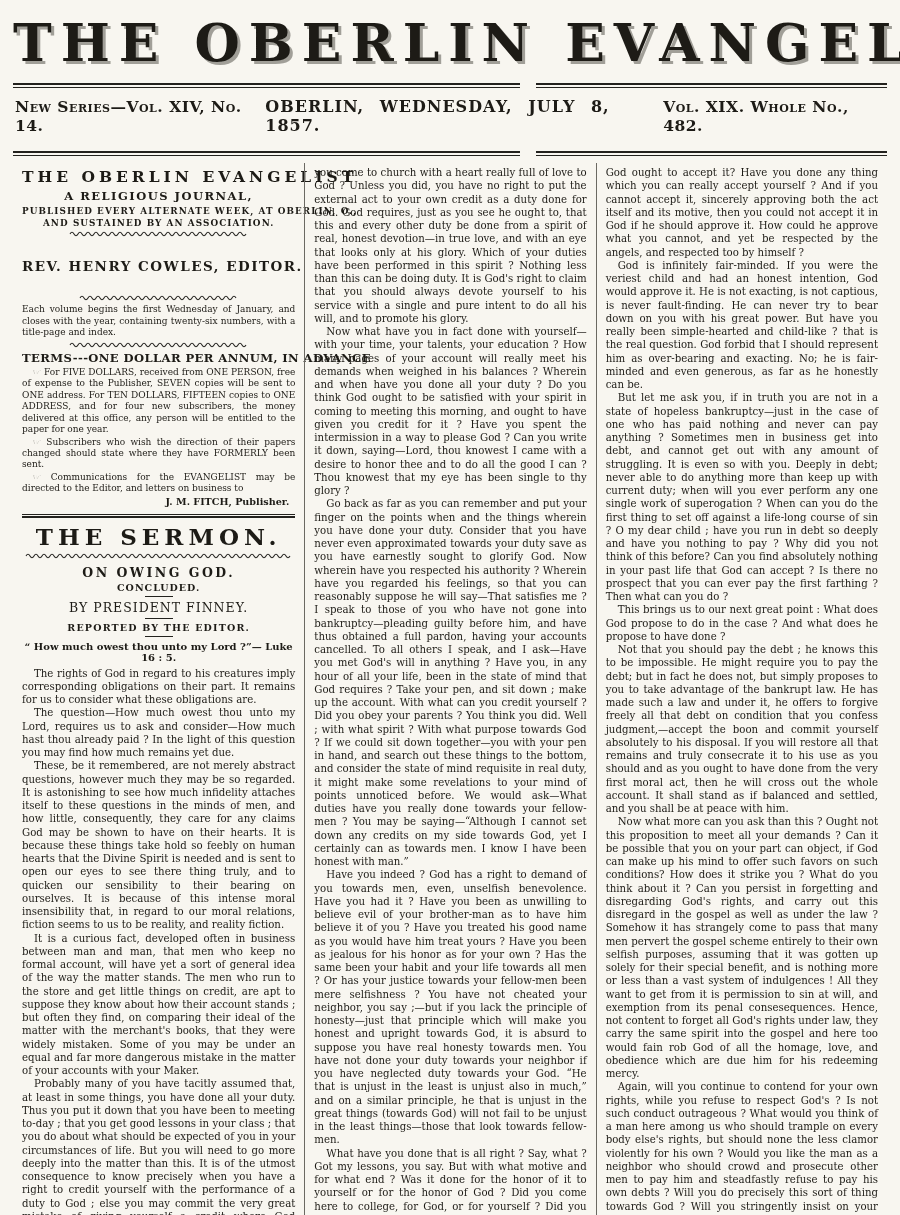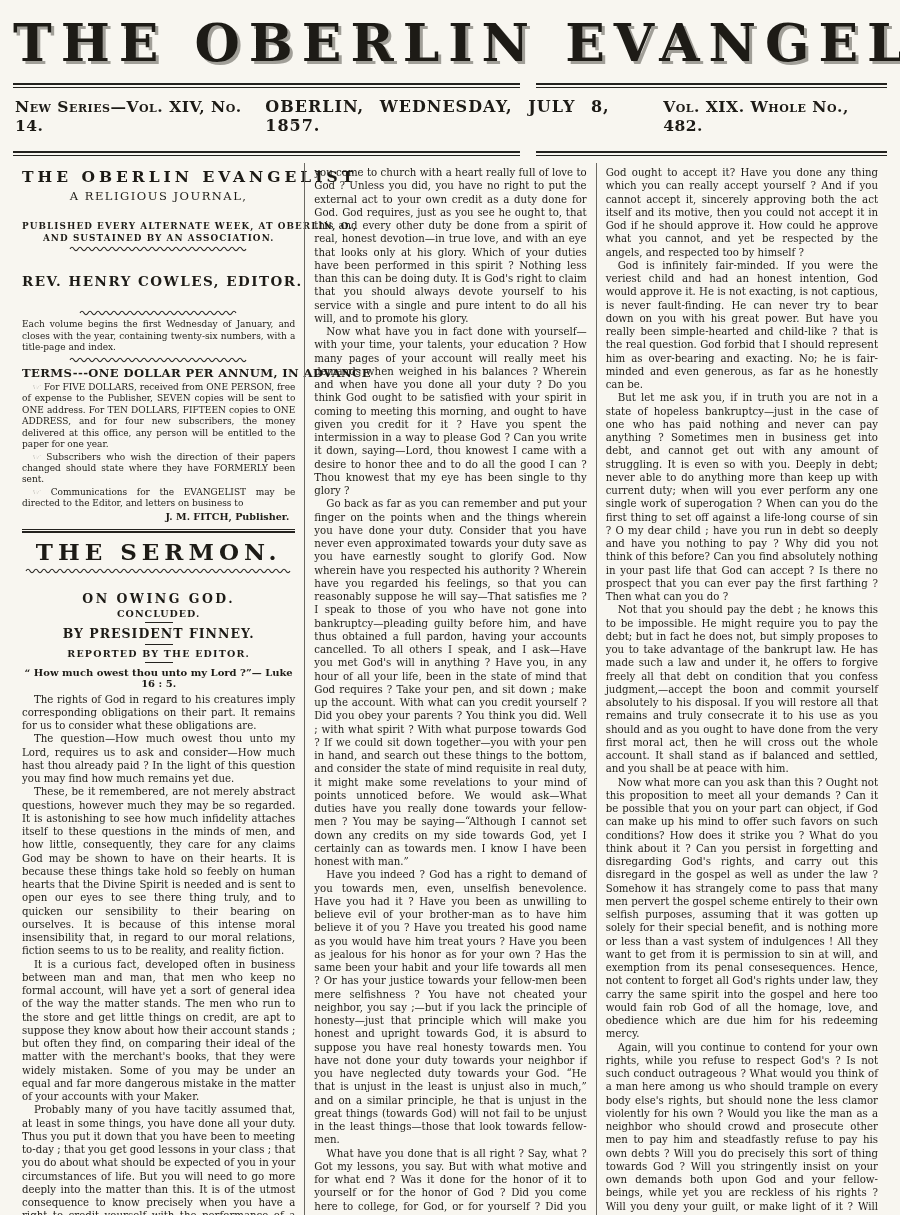--- a/index.html
+++ b/index.html
@@ -36,32 +36,32 @@
     font-weight:bold; padding:9px 2px 16px 2px;
   }
   .dl-left, .dl-right { font-variant:small-caps; font-size:15.5px; letter-spacing:.5px; }
   .dl-center { font-size:16px; word-spacing:9px; letter-spacing:1px; }
   
   .columns { display:flex; margin-top:7px; height:1063px; }
   .col { width:33.333%; padding:2px 9px 0 9px; }
   .col + .col { border-left:1px solid #6b6962; }
   
   .lj-title { text-align:center; font-size:15.5px; font-weight:bold; letter-spacing:4px; margin:2px 0 3px 0; white-space:nowrap; }
-  .lj-sub1 { text-align:center; font-size:11.5px; font-weight:normal; letter-spacing:1.5px; margin-bottom:18px; }
+  .lj-sub1 { text-align:center; font-size:11.5px; font-weight:bold; letter-spacing:1.5px; margin-bottom:3px; }
   .lj-sub2, .lj-sub3 { text-align:center; font-size:8.8px; font-weight:bold; letter-spacing:1.1px; margin-bottom:2px; white-space:nowrap; }
   .lj-editor { text-align:center; font-size:13.5px; font-weight:bold; letter-spacing:1.5px; margin:20px 0; white-space:nowrap; }
   .lj-note { font-size:9px; font-weight:normal; text-align:justify; line-height:1.3; margin:2px 0; }
   .lj-terms { text-align:center; font-size:11.6px; font-weight:bold; letter-spacing:.4px; margin:2px 0 2px 0; white-space:nowrap; }
   .terms-p { font-size:9px; line-height:1.27; text-align:justify; text-indent:11px; margin-bottom:1px; }
   .pub-line { text-align:right; font-size:9.6px; font-weight:bold; padding-right:6px; margin:1px 0 2px 0; }
   
   .sermon-head { text-align:center; font-size:23px; font-weight:bold; letter-spacing:5px; margin:2px 0 0 0; }
-  .sermon-title { text-align:center; font-size:12.5px; font-weight:bold; letter-spacing:2.5px; margin-top:16px; }
+  .sermon-title { text-align:center; font-size:12.5px; font-weight:bold; letter-spacing:2.5px; margin-top:5px; }
   .sermon-status { text-align:center; font-size:9.5px; font-weight:bold; letter-spacing:1px; margin-top:2px; }
-  .sermon-byline { text-align:center; font-size:12.5px; font-weight:bold; letter-spacing:1px; }
+  .sermon-byline { text-align:center; font-size:12.5px; font-weight:normal; letter-spacing:1px; }
   .sermon-reported { text-align:center; font-size:9.5px; font-weight:bold; letter-spacing:1.2px; }
   .scripture { font-size:10px; font-weight:bold; text-align:center; margin:4px 0 4px 0; }
   
   .body-text { margin-top:1px; }
   .body-p {
     font-size:10.2px; line-height:1.3;
     text-align:justify; text-indent:12px;
   }
   .body-p.noindent { text-indent:0; }
 </style>
@@ -150,20 +150,21 @@
           <p class="body-p">Have you indeed ?  God has a right to demand of you towards men, even, unselfish benevolence.  Have you had it ?  Have you been as unwilling to believe evil of your brother-man as to have him believe it of you ?  Have you treated his good name as you would have him treat yours ?  Have you been as jealous for his honor as for your own ?  Has the same been your habit and your life towards all men ?  Or has your justice towards your fellow-men been mere selfishness ?  You have not cheated your neighbor, you say ;—but if you lack the principle of honesty—just that principle which will make you honest and upright towards God, it is absurd to suppose you have real honesty towards men.  You have not done your duty towards your neighbor if you have neglected duty towards your God.  “He that is unjust in the least is unjust also in much,” and on a similar principle, he that is unjust in the great things (towards God) will not fail to be unjust in the least things—those that look towards fellow-men.</p>
           <p class="body-p">What have you done that is all right ?  Say, what ?  Got my lessons, you say.  But with what motive and for what end ?  Was it done for the honor of it to yourself or for the honor of God ?  Did you come here to college, for God, or for yourself ?  Did you consult God's interests in that thing, or only your own ?  Did you ask him if you should come ; or did you come without any such enquiry ?  What education you get, do you faithfully use for him ?  You have done thousands of things in the course of your life ; but which one of them all for God ?  What have you done for him in the family where you live ?</p>
         </div>
     </div>
 
     <div class="col">
       <div class="body-text">
           <p class="body-p noindent">God ought to accept it?  Have you done any thing which you can really accept yourself ?  And if you cannot accept it, sincerely approving both the act itself and its motive, then you could not accept it in God if he should approve it.  How could he approve what you cannot, and yet be respected by the angels, and respected too by himself ?</p>
           <p class="body-p">God is infinitely fair-minded.  If you were the veriest child and had an honest intention, God would approve it.  He is not exacting, is not captious, is never fault-finding.  He can never try to bear down on you with his great power.  But have you really been simple-hearted and child-like ?  that is the real question.  God forbid that I should represent him as over-bearing and exacting.  No; he is fair-minded and even generous, as far as he honestly can be.</p>
           <p class="body-p">But let me ask you, if in truth you are not in a state of hopeless bankruptcy—just in the case of one who has paid nothing and never can pay anything ?  Sometimes men in business get into debt, and cannot get out with any amount of struggling.  It is even so with you.  Deeply in debt; never able to do anything more than keep up with current duty; when will you ever perform any one single work of superogation ?  When can you do the first thing to set off against a life-long course of sin ?  O my dear child ; have you run in debt so deeply and have you nothing to pay ?  Why did you not think of this before? Can you find absolutely nothing in your past life that God can accept ?  Is there no prospect that you can ever pay the first farthing ?  Then what can you do ?</p>
+          <p class="body-p">This brings us to our next great point : What does God propose to do in the case ?  And what does he propose to have done ?</p>
           <p class="body-p">Not that you should pay the debt ;  he knows this to be impossible.  He might require you to pay the debt; but in fact he does not, but simply proposes to you to take advantage of the bankrupt law.  He has made such a law and under it, he offers to forgive freely all that debt on condition that you confess judgment,—accept the boon and commit yourself absolutely to his disposal.  If you will restore all that remains and truly consecrate it to his use as you should and as you ought to have done from the very first moral act, then he will cross out the whole account.  It shall stand as if balanced and settled, and you shall be at peace with him.</p>
           <p class="body-p">Now what more can you ask than this ?  Ought not this proposition to meet all your demands ?  Can it be possible that you on your part can object, if God can make up his mind to offer such favors on such conditions? How does it strike you ?  What do you think about it ?  Can you persist in forgetting and disregarding God's rights, and carry out this disregard in the gospel as well as under the law ?  Somehow it has strangely come to pass that many men pervert the gospel scheme entirely to their own selfish purposes, assuming that it was gotten up solely for their special benefit, and is nothing more or less than a vast system of indulgences !  All they want to get from it is permission to sin at will, and exemption from its penal consesequences.  Hence, not content to forget all God's rights under law, they carry the same spirit into the gospel and here too would fain rob God of all the homage, love, and obedience which are due him for his redeeming mercy.</p>
           <p class="body-p">Again, will you continue to contend for your own rights, while you refuse to respect God's ?  Is not such conduct outrageous ?  What would you think of a man here among us who should trample on every body else's rights, but should none the less clamor violently for his own ?  Would you like the man as a neighbor who should crowd and prosecute other men to pay him and steadfastly refuse to pay his own debts ?  Will you do precisely this sort of thing towards God ?  Will you stringently insist on your own demands both upon God and your fellow-beings, while yet you are reckless of his rights ?  Will you deny your guilt, or make light of it ?  Will you call in question your desert of eternal damnation ?  Will you consent to receive neither mercy nor justice ?  Are you prepared to reject mercy and yet with the same breath complain of God's administration of justice ?  Indeed ! And do you expect to carry out your scheme and withdraw from the government of Jehovah ?  He offers mercy and you scorn it.  He falls back of necessity upon justice, and you complain of that.  Thinkest thou, O man, that thou shalt evade the sweep of Jehovah's justice ?  Can you escape from his power, or convict his administration of wrong ?</p>
         </div>
     </div>
 
   </div>
 </div>
 
 </body></html>

